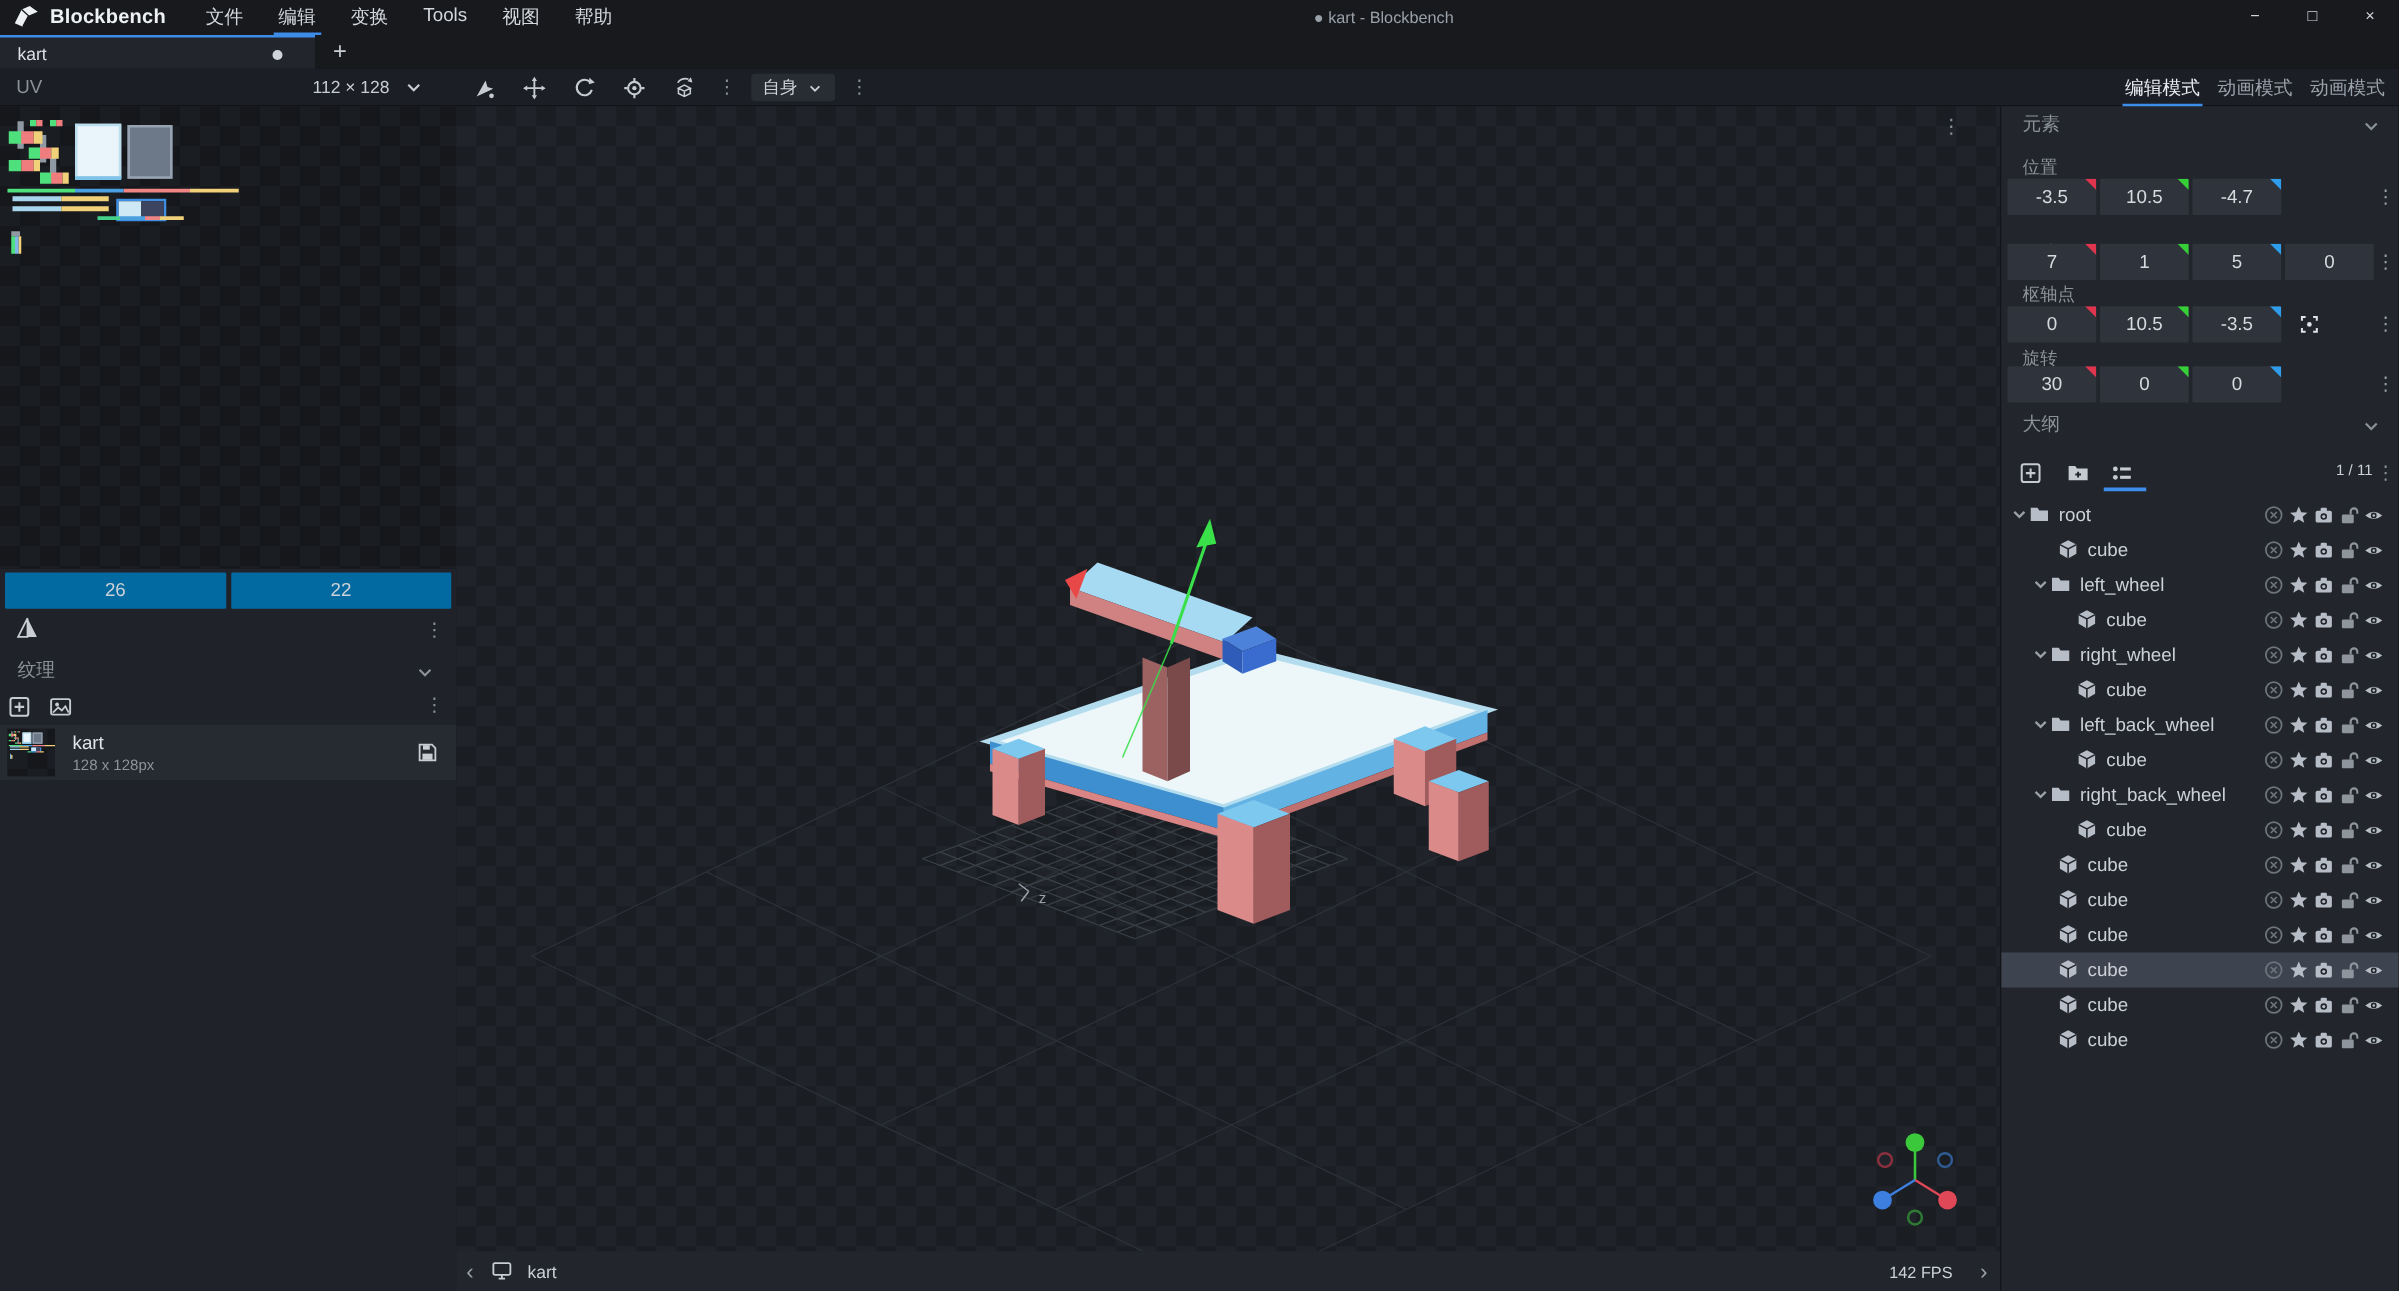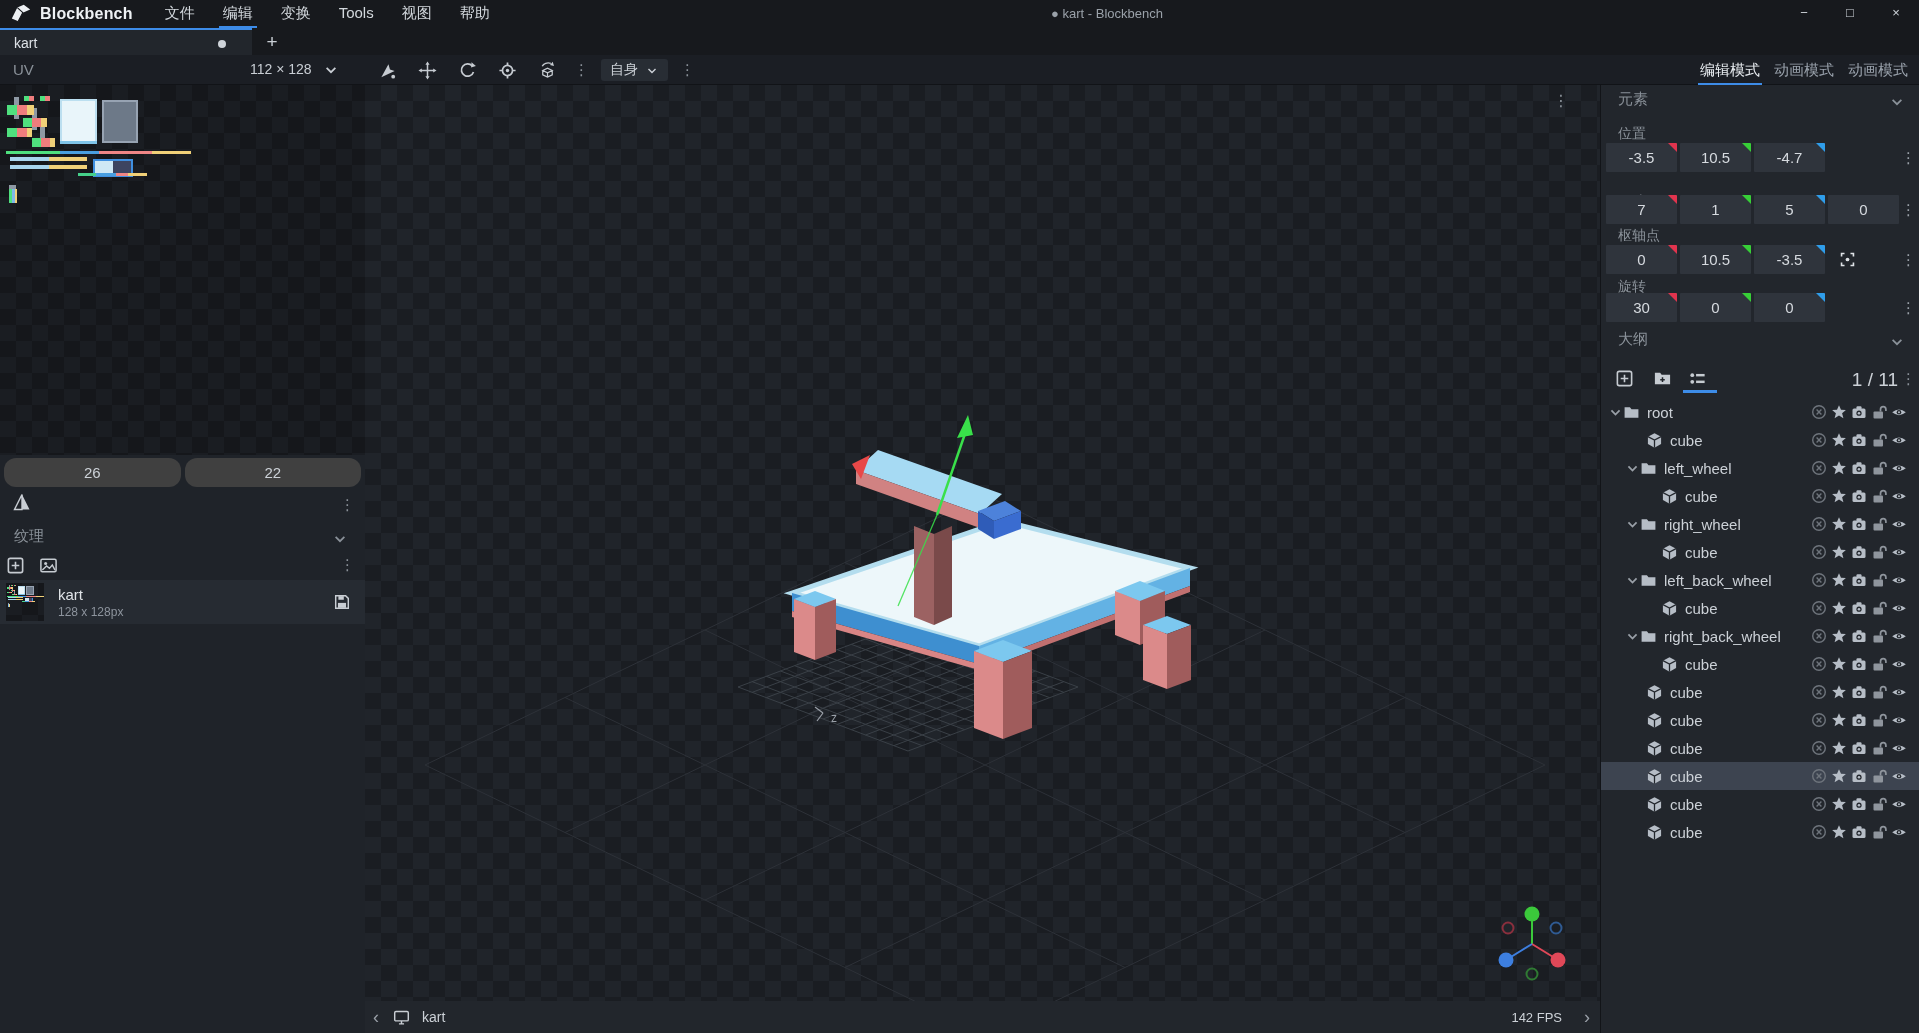--- a/index.html
+++ b/index.html
@@ -47,21 +47,21 @@
   .mode-tab{font-size:15px;color:#9aa2ac;padding:3px 2px 6px;position:relative;}
   .mode-tab.active{color:#e9edf1;}
   .mode-tab.active::after{content:"";position:absolute;left:0;right:0;bottom:0;height:3px;background:#3d8ce8;}
 
   
   #leftpanel{position:absolute;left:0;top:85px;width:365px;height:948px;background:#1f2329;}
   #uv-canvas{position:absolute;left:0;top:0;width:365px;height:370px;overflow:hidden;}
   #uv-art{position:absolute;left:0;top:0;width:365px;height:370px;}
   .uvr{position:absolute;}
   #uv-coords{position:absolute;left:0;top:373px;width:365px;height:29px;display:flex;gap:4px;padding:0 4px;}
-  .coord-cell{flex:1;background:#404040;color:#ccd1d7;font-size:15px;text-align:center;line-height:29px;border-radius:12px;}
+  .coord-cell{flex:1;background:#0369a1;color:#ccd1d7;font-size:15px;text-align:center;line-height:29px;border-radius:1px;}
   #uv-foot{position:absolute;left:0;top:405px;width:365px;height:32px;}
   #tri-icon{position:absolute;left:12px;top:2px;color:#c9ced4;}
   #uv-foot .vdots{position:absolute;right:8px;top:3px;}
   #tex-header{position:absolute;left:0;top:442px;width:365px;height:21px;}
   #tex-header .sec-label{left:14px;}
   #tex-header .sec-chev{right:18px;}
   #tex-toolbar{position:absolute;left:6px;top:467px;width:353px;height:26px;display:flex;align-items:center;gap:14px;color:#c6cbd1;}
   #tex-toolbar .vdots{position:absolute;right:2px;top:1px;}
   #tex-item{position:absolute;left:0;top:495px;width:365px;height:44px;background:#262b32;display:flex;align-items:center;}
   #tex-thumb{position:relative;width:38px;height:38px;margin-left:6px;overflow:hidden;flex:none;}
@@ -97,21 +97,21 @@
   .cell.cg::after{border-top:9px solid #37cf37;}
   .cell.cb::after{border-top:9px solid #2f9dea;}
   .row-dots{position:absolute;left:300px;width:14px;text-align:center;color:#9aa0a8;font-size:15px;line-height:29px;}
   .pivot-btn{position:absolute;left:233px;width:26px;height:29px;display:flex;align-items:center;justify-content:center;color:#dfe3e7;}
   #ol-header{position:absolute;left:0;top:245px;width:319px;height:21px;}
   #ol-header .sec-label{left:17px;}
   #ol-header .sec-chev{right:16px;}
   #ol-toolbar{position:absolute;left:0;top:279px;width:319px;height:28px;}
   .ol-btn{position:absolute;top:2px;width:24px;height:24px;color:#c6cbd1;display:flex;align-items:center;justify-content:center;}
   .ol-btn.active::after{content:"";position:absolute;left:-2px;right:-8px;bottom:-3px;height:3px;background:#3d8ce8;}
-  #ol-count{position:absolute;right:22px;top:5px;font-size:19px;color:#ccd1d7;}
+  #ol-count{position:absolute;right:22px;top:5px;font-size:12px;color:#ccd1d7;}
   #ol-toolbar .vdots{position:absolute;right:2px;top:3px;}
   #ol-tree{position:absolute;left:0;top:313px;width:319px;height:635px;overflow:hidden;}
   .tree-row{position:relative;width:319px;height:28px;display:flex;align-items:center;}
   .tree-row.selected{background:#3d4450;}
   .tr-chev{width:14px;color:#9aa0a8;flex:none;}
   .tr-icon{flex:none;color:#b6bdc6;margin-right:7px;}
   .tr-label{font-size:15px;color:#ccd1d7;white-space:nowrap;flex:1;}
   .tr-toggles{position:absolute;right:13px;top:5px;display:flex;gap:3px;}
   .tg{width:17px;height:17px;display:flex;align-items:center;justify-content:center;}
 </style>

